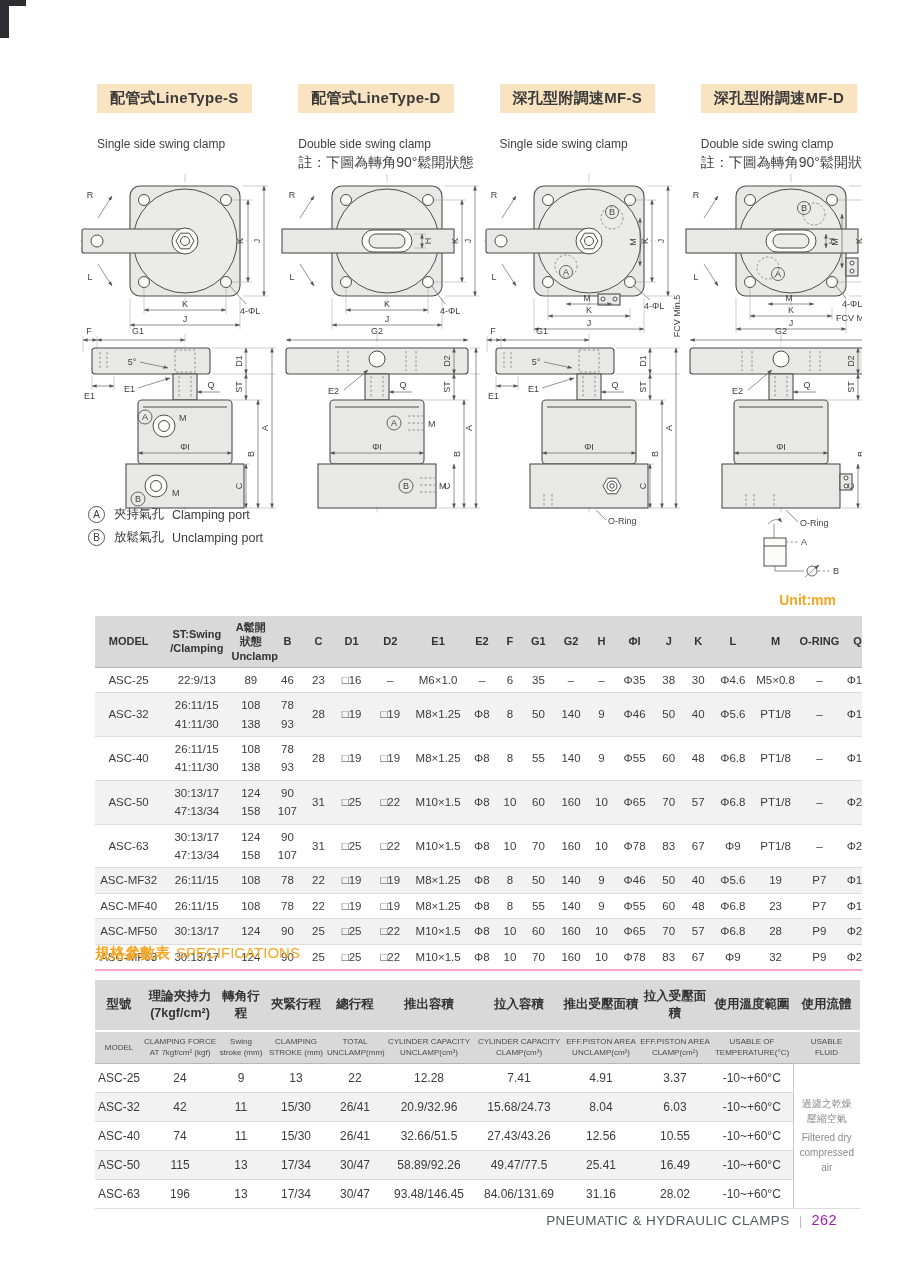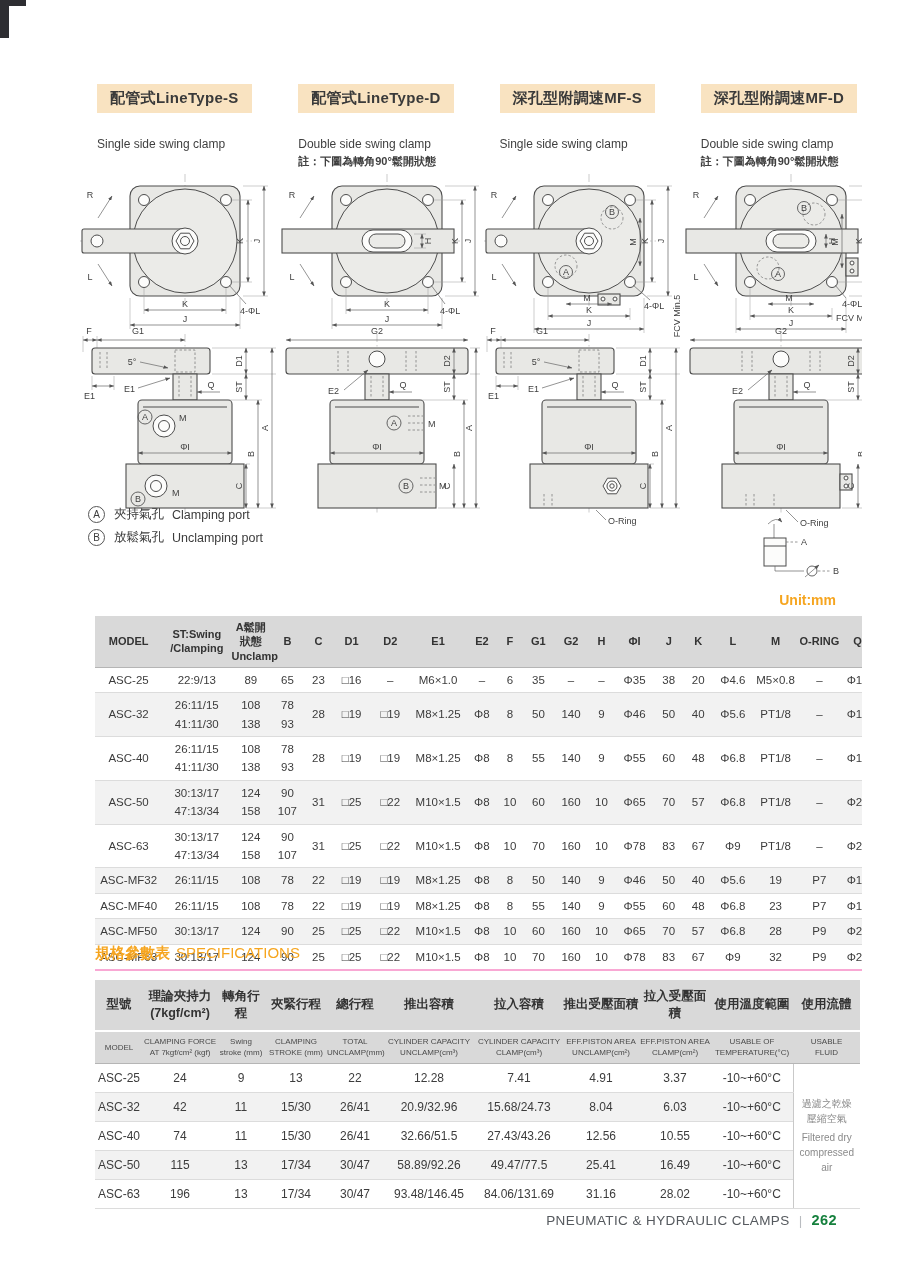--- a/index.html
+++ b/index.html
@@ -8,21 +8,21 @@
   
   .corner-v{position:absolute;left:0;top:0;width:9px;height:38px;background:#2e2e32;}
   .corner-h{position:absolute;left:0;top:0;width:26px;height:6px;background:#2e2e32;}
 
   
   .products{position:absolute;left:85px;top:84px;width:805px;display:flex;}
   .product{width:25%;box-sizing:border-box;padding-left:12px;}
   .p-title{display:inline-block;background:#f9e3c1;padding:5px 13px;font-weight:bold;
            font-size:15px;color:#3a3a3a;letter-spacing:.3px;}
   .p-sub{font-size:12px;margin-top:24px;color:#3f3f3f;}
-  .p-note{font-size:11px;margin-top:3px;color:#3f3f3f;font-weight:bold;}
+  .p-note{font-size:14px;margin-top:3px;color:#3f3f3f;font-weight:normal;}
 
   
   .drawings{position:absolute;left:80px;top:168px;width:810px;height:420px;display:flex;}
   svg.col{width:202px;height:420px;flex:0 0 202px;overflow:visible;}
   .part{fill:#e8e8e5;stroke:#4d4d4d;stroke-width:1.1;}
   .partl{fill:#ebebe8;stroke:#4d4d4d;stroke-width:1;}
   .hole{fill:#fcfcfb;stroke:#4d4d4d;stroke-width:1;}
   .dim{stroke:#666;stroke-width:.7;fill:none;}
   .ext{stroke:#9a9a9a;stroke-width:.5;}
   .cl{stroke:#a8a8a8;stroke-width:.6;stroke-dasharray:8 3 1.5 3;fill:none;}
@@ -61,21 +61,21 @@
                        border-bottom:1px solid #b5b5b5;line-height:1.45;}
   #spec-table td{font-size:12px;text-align:center;padding:7px 0;border-bottom:1px solid #dcdcdc;color:#3c3c3c;}
   #spec-table tbody tr:nth-child(even){background:#f2f2f2;}
   #spec-table td.fluid{background:#fff;border-left:1px solid #c9c9c9;font-size:10px;color:#8a8a8a;
                        line-height:1.5;padding:4px 6px;}
   #spec-table td.fluid .fz{margin-bottom:4px;}
 
   
   .footer{position:absolute;right:25px;top:1212px;font-size:13.5px;color:#55595e;letter-spacing:.4px;}
   .footer .sep{color:#b9bcc0;margin:0 9px;}
-  .footer .page-num{color:#15803d;font-weight:bold;font-size:14.5px;}
+  .footer .page-num{color:#a21caf;font-weight:normal;font-size:14.5px;}
 </style>
 </head>
 <body>
 
 <div class="page">
   <div class="corner-v"></div>
   <div class="corner-h"></div>
 
   <div class="products">
     <div class="product">
@@ -624,21 +624,21 @@
             <td>
               <div>ASC-25</div>
             </td>
             <td>
               <div>22:9/13</div>
             </td>
             <td>
               <div>89</div>
             </td>
             <td>
-              <div>65</div>
+              <div>46</div>
             </td>
             <td>
               <div>23</div>
             </td>
             <td>
               <div>□16</div>
             </td>
             <td>
               <div>–</div>
             </td>
@@ -660,21 +660,21 @@
             <td>
               <div>–</div>
             </td>
             <td>
               <div>Φ35</div>
             </td>
             <td>
               <div>38</div>
             </td>
             <td>
-              <div>20</div>
+              <div>30</div>
             </td>
             <td>
               <div>Φ4.6</div>
             </td>
             <td>
               <div>M5×0.8</div>
             </td>
             <td>
               <div>–</div>
             </td>

